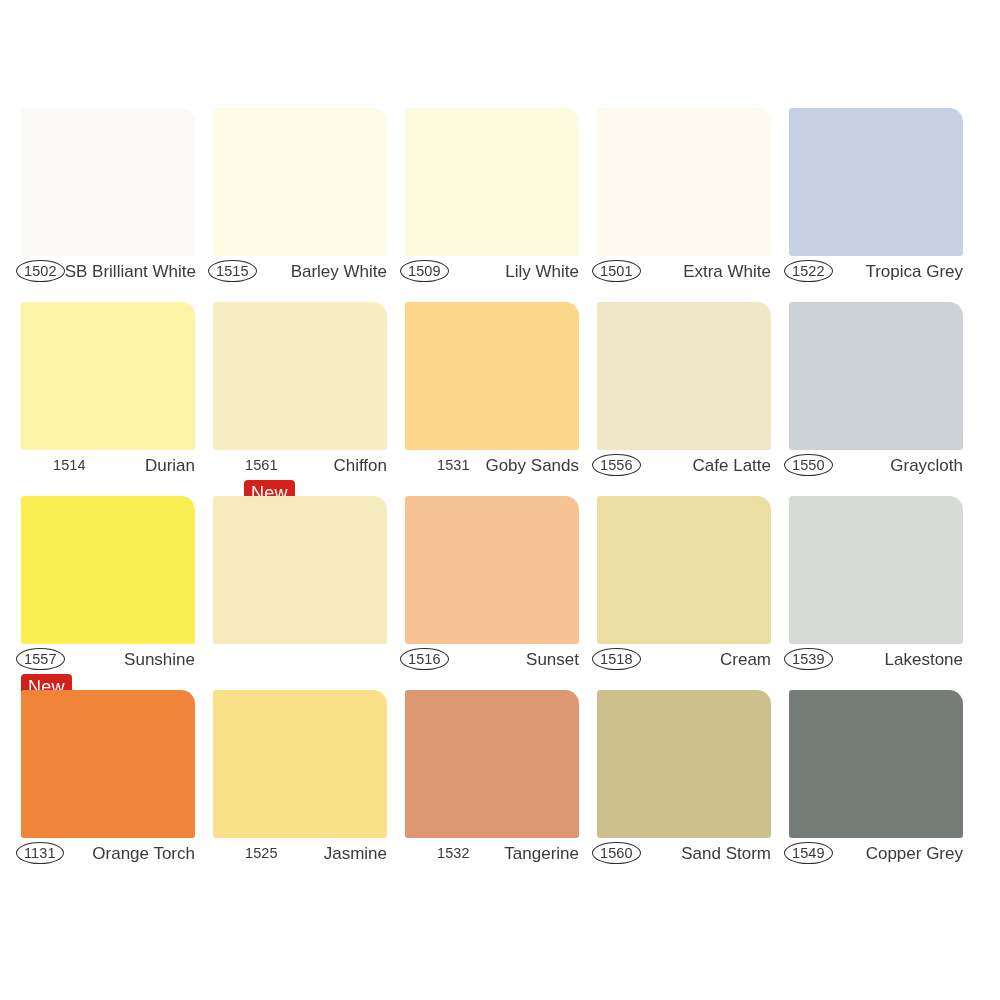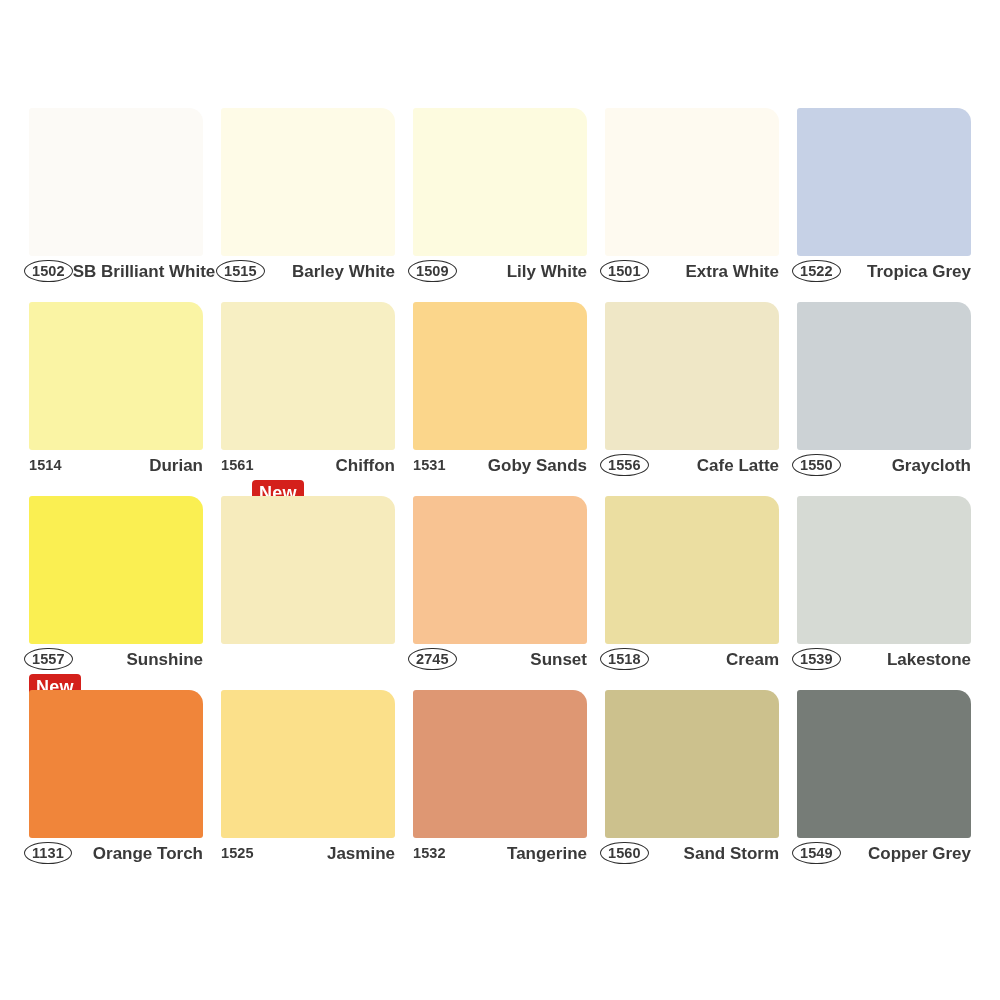--- a/index.html
+++ b/index.html
@@ -19,28 +19,27 @@
   #chart {
     position: absolute;
     left: 0;
     top: 0;
     width: 1000px;
     height: 1000px;
   }
 
   .swatch-grid {
     position: absolute;
-    left: 29px;
+    left: 21px;
     top: 108px;
     width: 942px;
     display: grid;
     grid-template-columns: repeat(5, 174px);
     column-gap: 18px;
     row-gap: 0px;
-    font-weight: bold;
   }
 
   .swatch-cell {
     position: relative;
     width: 174px;
     height: 194px;
     box-sizing: border-box;
   }
 
   .chip {
@@ -63,20 +62,21 @@
     justify-content: space-between;
   }
 
   .code {
     font-size: 14.5px;
     letter-spacing: 0.1px;
     color: #3a3a3a;
     line-height: 1;
     padding: 0;
     white-space: nowrap;
+    margin-left: 32px;
   }
 
   .code.circled {
     position: relative;
     padding: 4px 8px 4px 8px;
     margin-left: -5px;
   }
   .code.circled::before {
     content: "";
     position: absolute;
@@ -195,21 +195,21 @@
           <span class="cname">Sunshine</span>
         </div>
         <span class="new-badge" style="background: rgb(212, 32, 27);">New</span>
       </div>
       <div class="swatch-cell">
         <div class="chip" style="background: rgb(246, 235, 188);"></div>
       </div>
       <div class="swatch-cell">
         <div class="chip" style="background: rgb(248, 195, 146);"></div>
         <div class="caption">
-          <span class="code circled">2745</span>
+          <span class="code circled">1516</span>
           <span class="cname">Sunset</span>
         </div>
       </div>
       <div class="swatch-cell">
         <div class="chip" style="background: rgb(235, 222, 161);"></div>
         <div class="caption">
           <span class="code circled">1518</span>
           <span class="cname">Cream</span>
         </div>
       </div>

